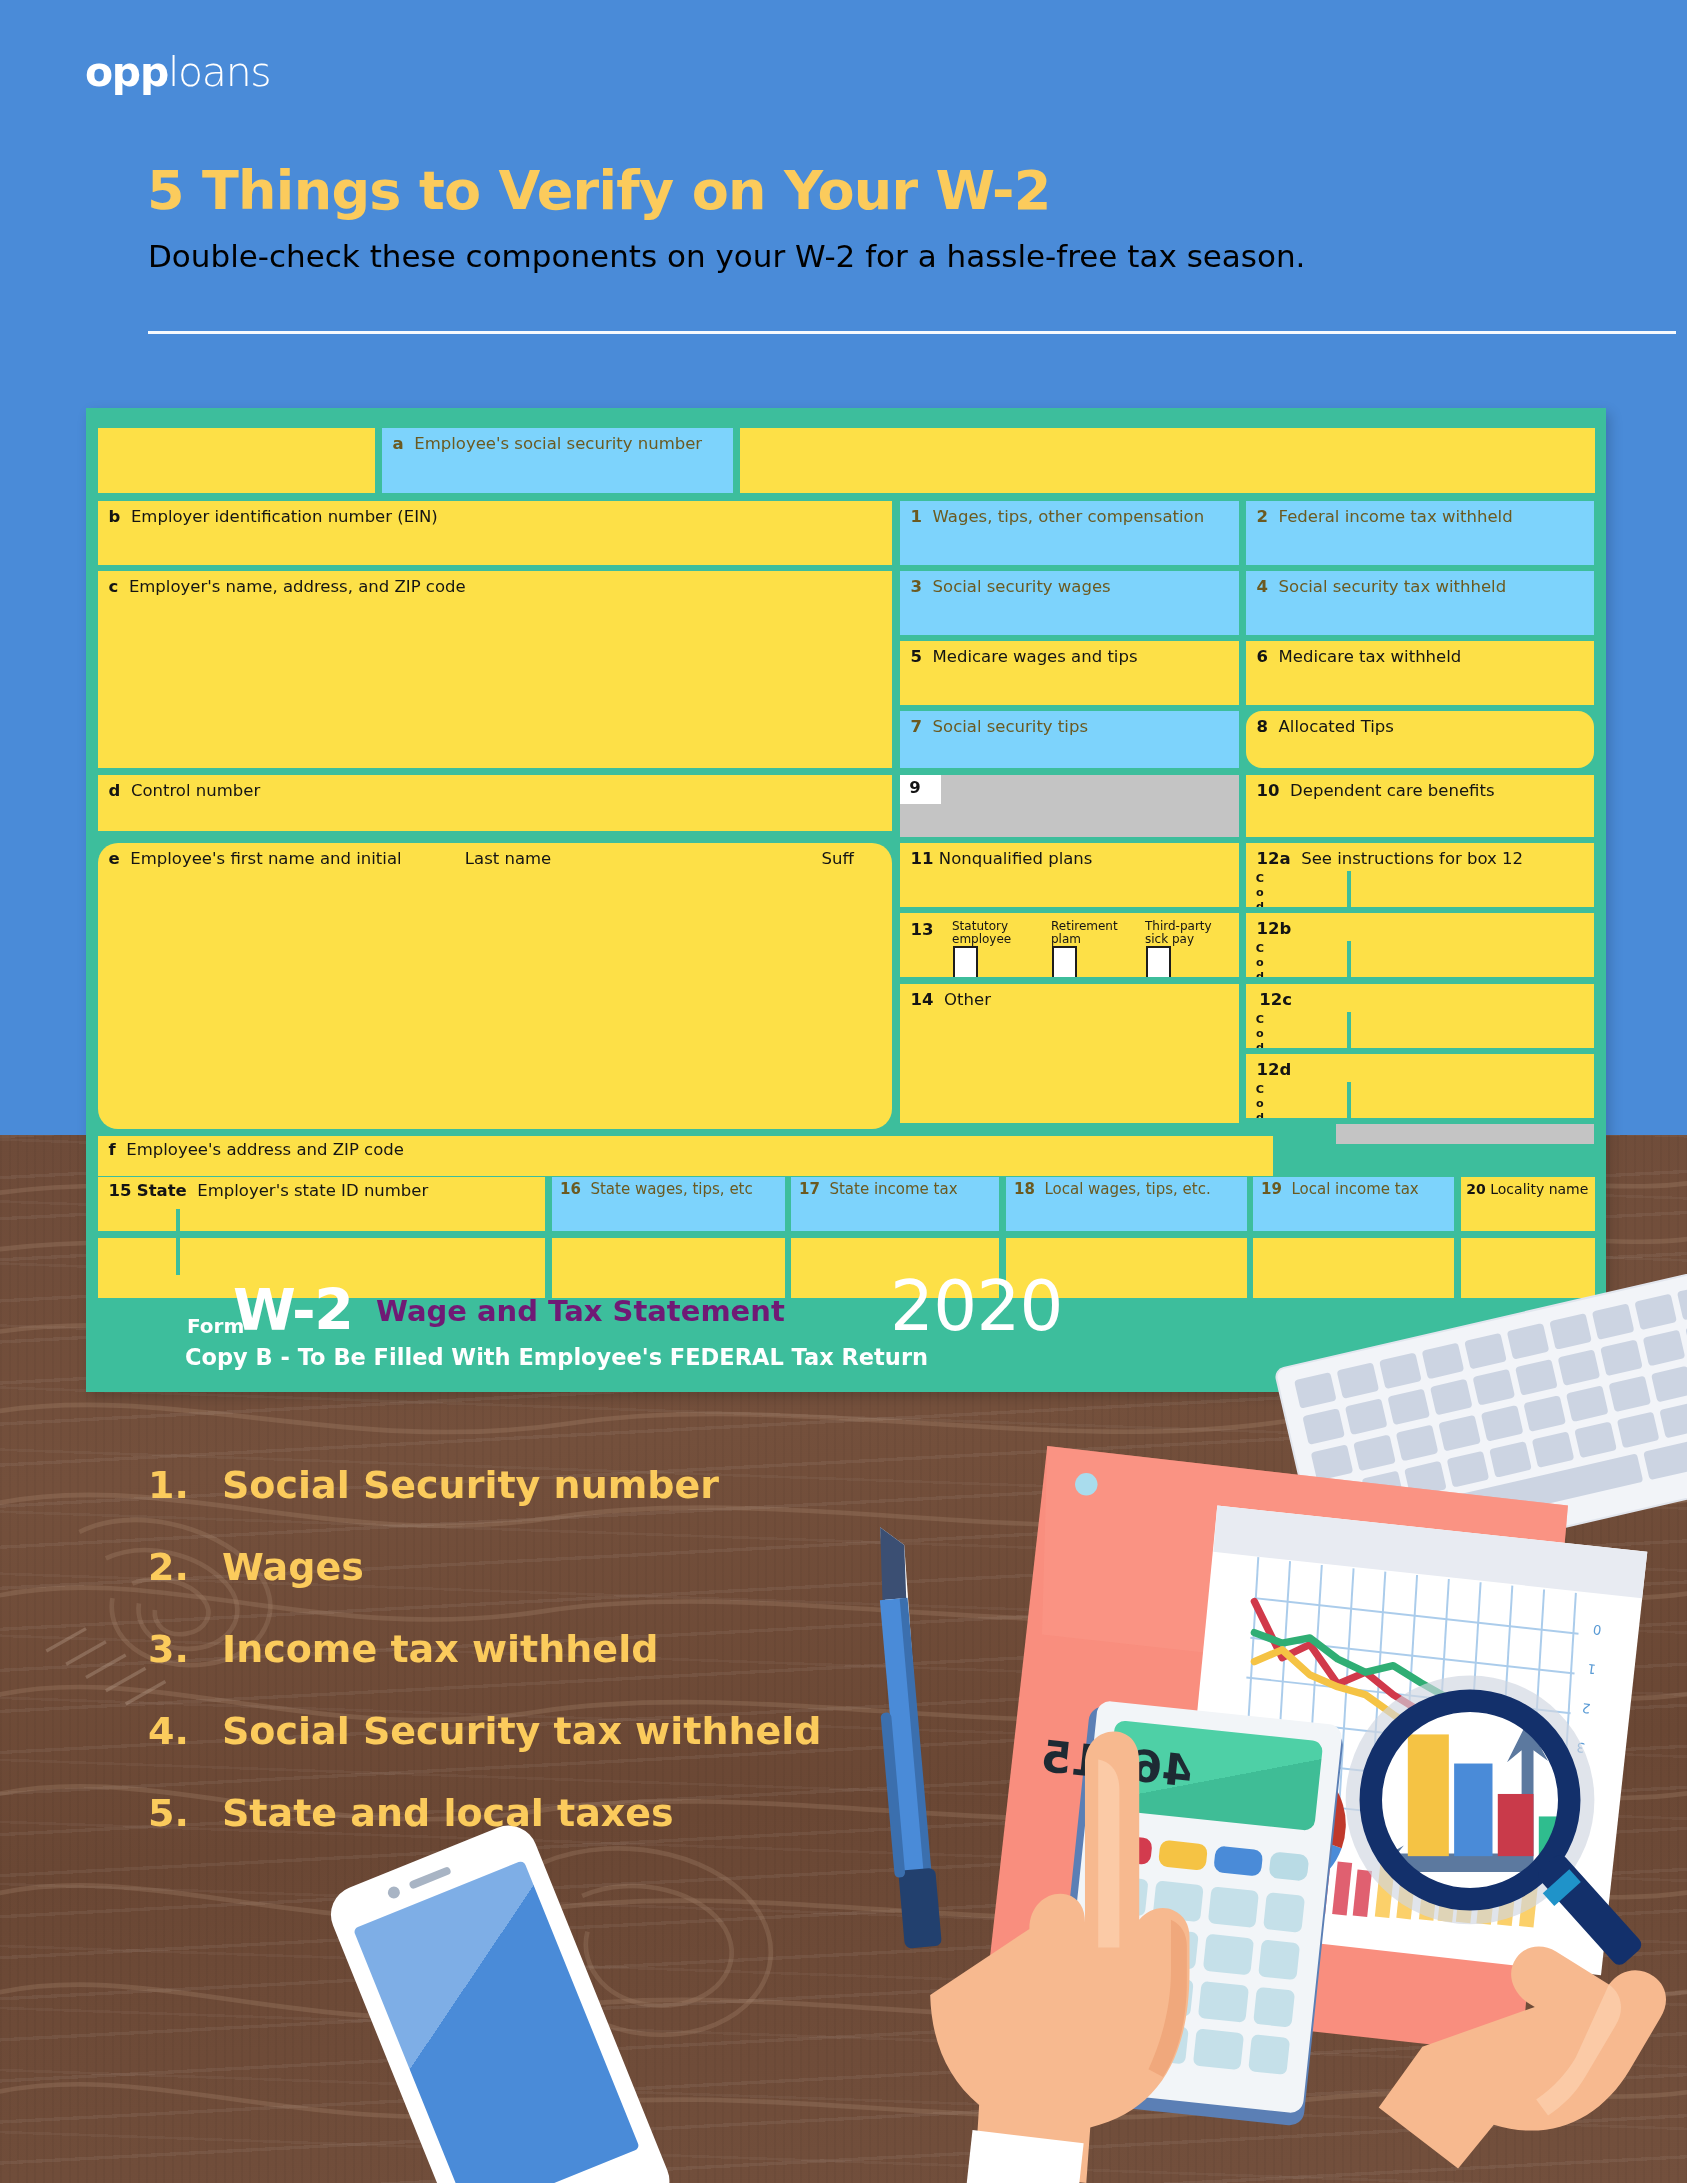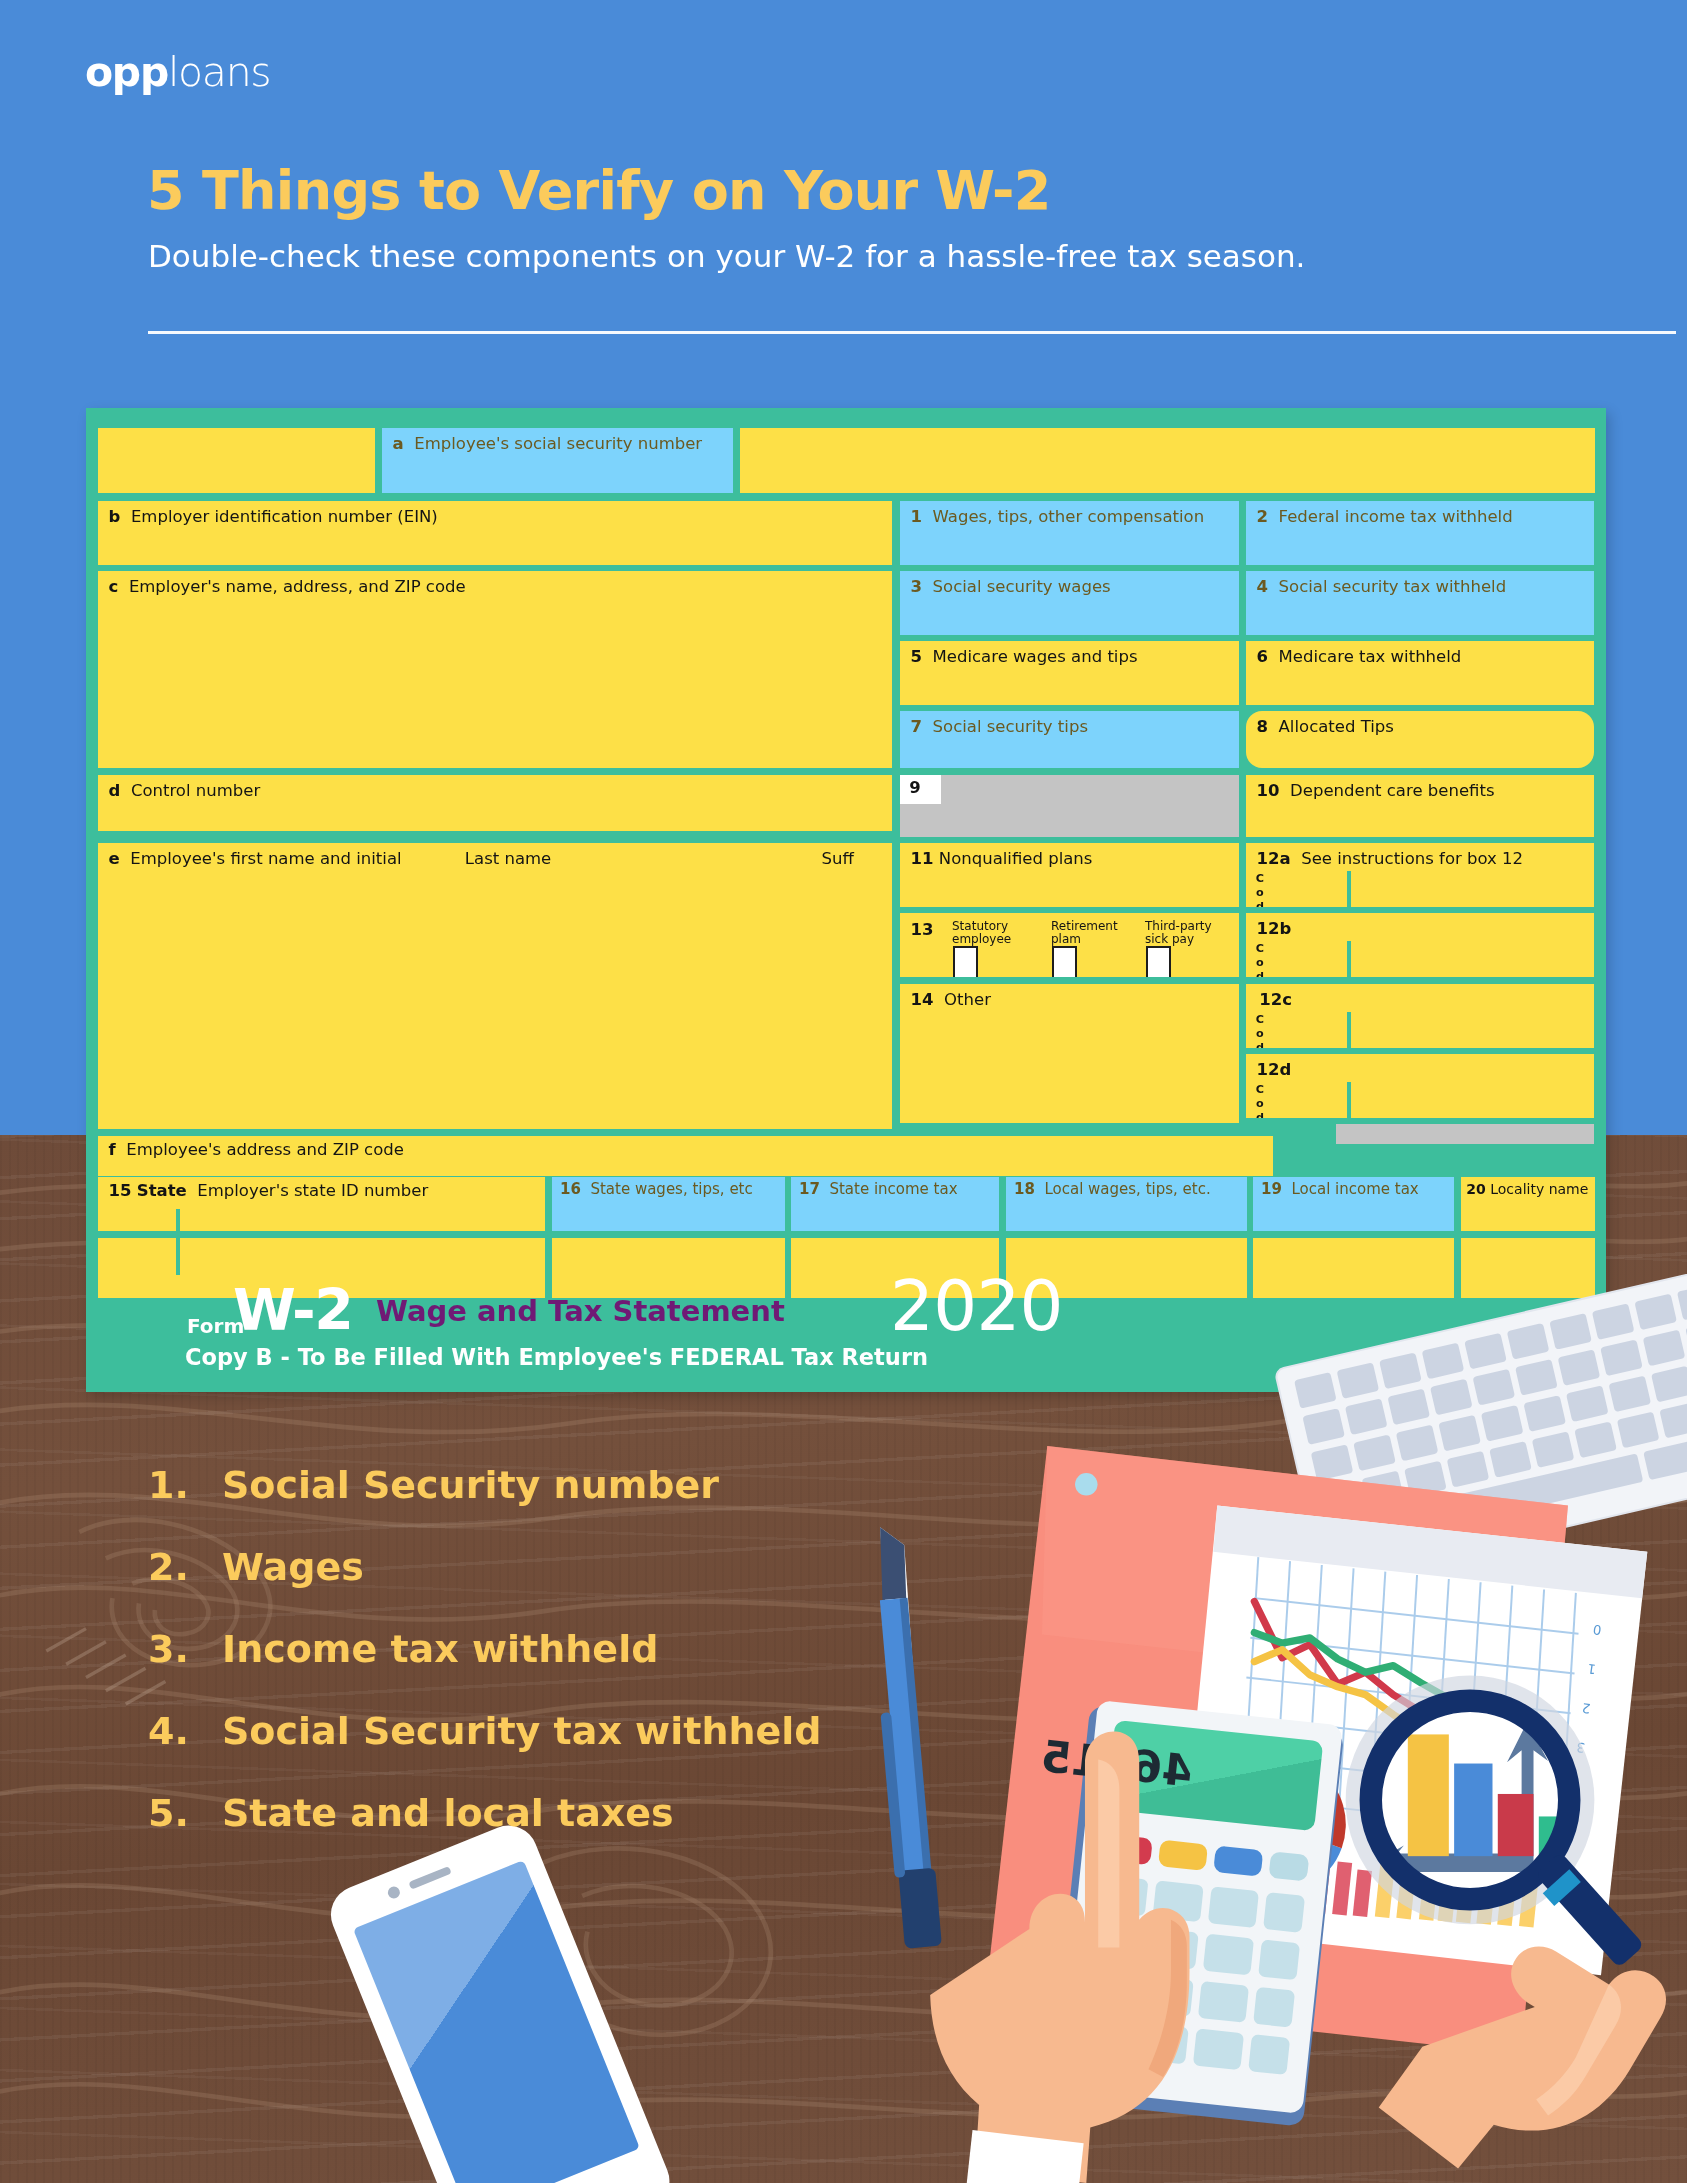--- a/index.html
+++ b/index.html
@@ -45,21 +45,21 @@
   .logo .l { font-weight: 300; }
 
   .headline {
     position: absolute; left: 147px; top: 159px;
     font-size: 54px; font-weight: 700; color: #fbcb5c;
     letter-spacing: -0.7px; white-space: nowrap;
     font-family: "DejaVu Sans", sans-serif;
   }
   .subhead {
     position: absolute; left: 148px; top: 238px;
-    font-size: 31px; font-weight: 400; color: #ffffff;
+    font-size: 31px; font-weight: 400; color: #000000;
     white-space: nowrap;
     font-family: "DejaVu Sans", sans-serif;
   }
   .rule {
     position: absolute; left: 148px; top: 331px;
     width: 1528px; height: 2.6px; background: #ffffff; opacity: .95;
   }
 
   
   .w2 {
@@ -220,21 +220,21 @@
     <div class="lbl"><b>d</b>&nbsp;&nbsp;<span>Control number</span></div>
   </div>
   <div class="cell gray" style="left:814px;top:367px; width:339px;height:62px;">
     <div style="position:absolute;left:0;top:0;width:41px;height:29px;background:#fff;"></div>
     <div class="lbl" style="left:9.3px;top:4px;"><span class="num">9</span></div>
   </div>
   <div class="cell" style="left:1160px;top:367px; width:348px;height:62px;">
     <div class="lbl"><span class="num">10</span>&nbsp;&nbsp;<span>Dependent care benefits</span></div>
   </div>
 
-  <div class="cell" style="left:12px;  top:435px; width:794px;height:286px;">
+  <div class="cell" style="left:12px;  top:435px; width:794px;height:286px;border-radius:20px;">
     <div class="lbl" style="width:774px;">
       <b>e</b>&nbsp;&nbsp;<span>Employee's first name and initial</span>
       <span style="display:inline-block;width:58px;"></span><span>Last name</span>
       <span style="display:inline-block;width:265px;"></span><span>Suff</span>
     </div>
   </div>
   <div class="cell" style="left:814px;top:435px; width:339px;height:64px;">
     <div class="lbl"><span class="num">11</span>&nbsp;<span>Nonqualified plans</span></div>
   </div>
   <div class="cell" style="left:1160px;top:435px; width:348px;height:64px;">

